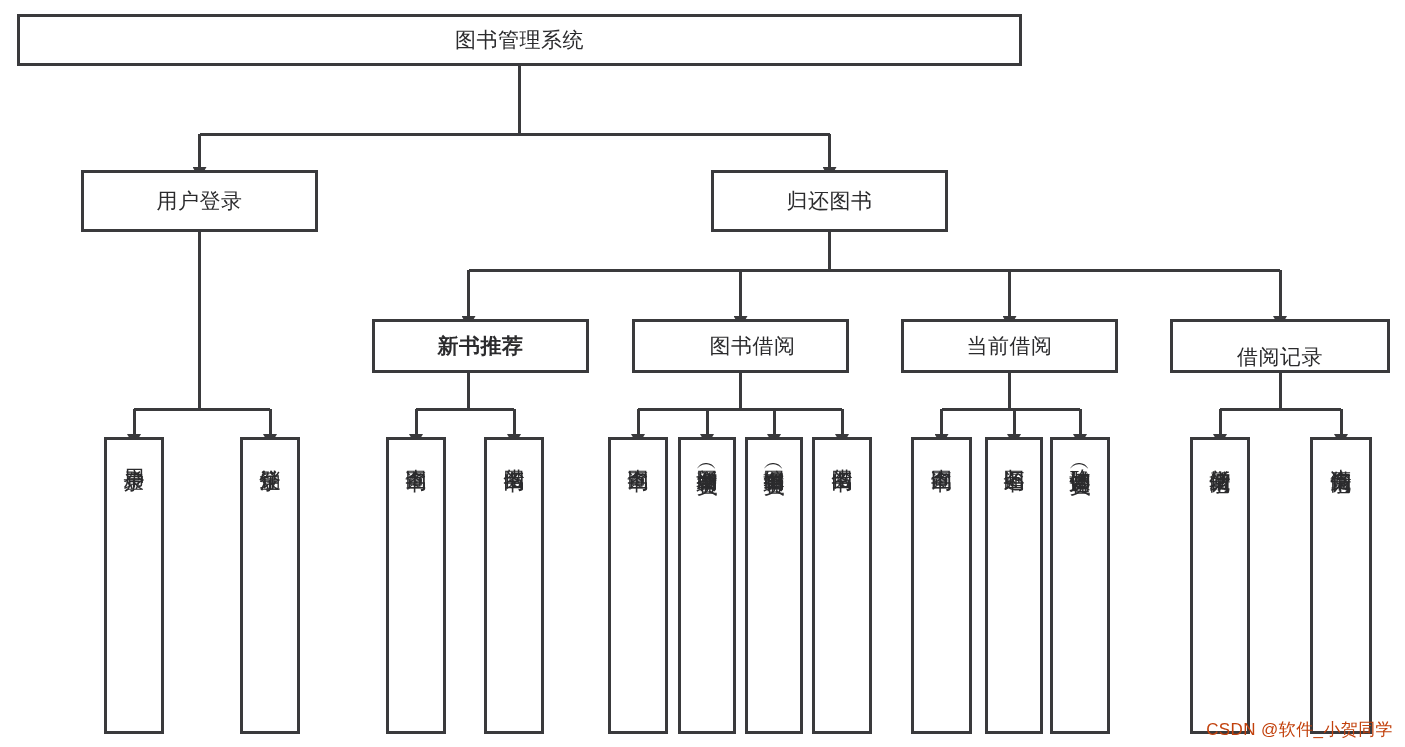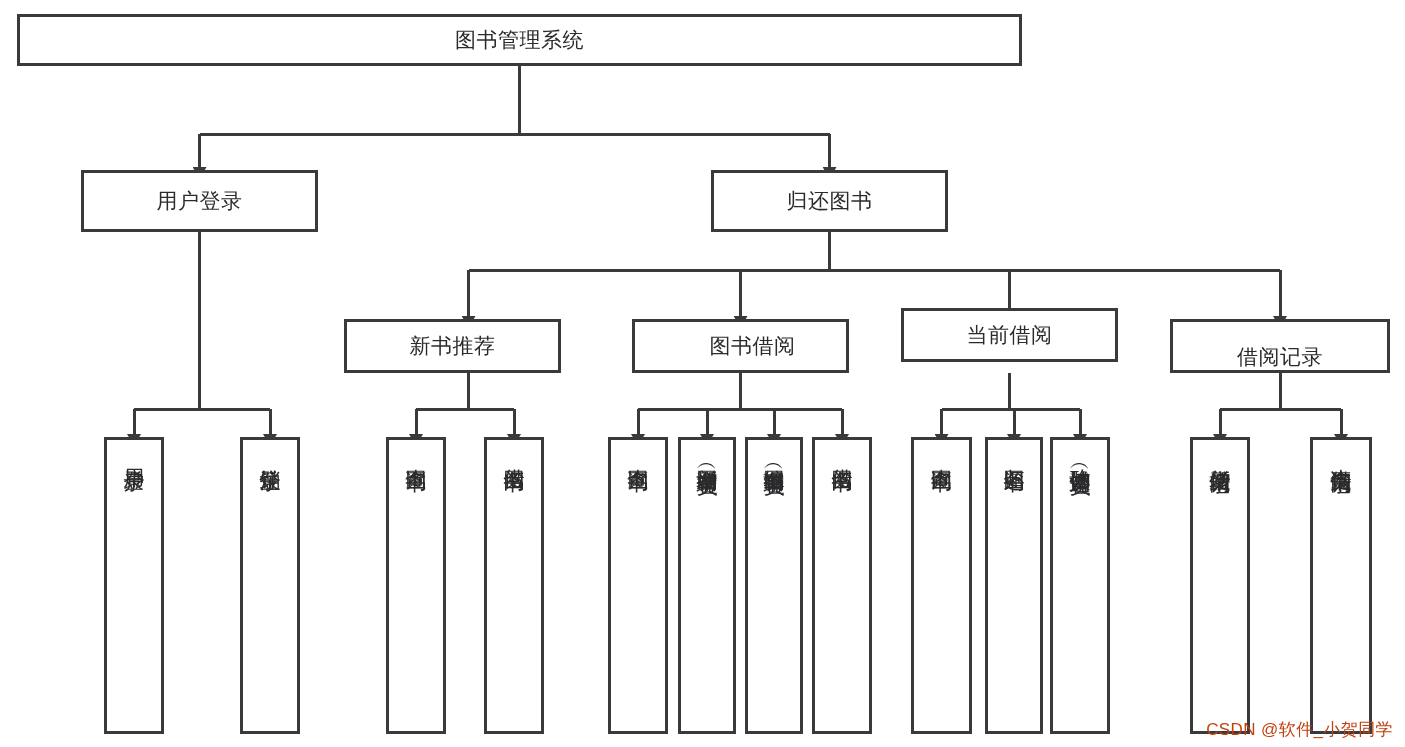--- a/index.html
+++ b/index.html
@@ -116,27 +116,27 @@
 
   <div class="node" style="left: 17px; top: 14px; width: 1005px; height: 52px;">
     <span class="label">图书管理系统</span>
   </div>
   <div class="node" style="left: 81px; top: 170px; width: 237px; height: 62px;">
     <span class="label">用户登录</span>
   </div>
   <div class="node" style="left: 711px; top: 170px; width: 237px; height: 62px;">
     <span class="label">归还图书</span>
   </div>
-  <div class="node" style="left: 344px; top: 319px; width: 217px; height: 54px;">
+  <div class="node" style="left: 372px; top: 319px; width: 217px; height: 54px; font-weight: bold;">
     <span class="label">新书推荐</span>
   </div>
   <div class="node" style="left: 632px; top: 319px; width: 217px; height: 54px; padding-left: 24px;">
     <span class="label">图书借阅</span>
   </div>
-  <div class="node" style="left: 901px; top: 308px; width: 217px; height: 54px;">
+  <div class="node" style="left: 901px; top: 319px; width: 217px; height: 54px;">
     <span class="label">当前借阅</span>
   </div>
   <div class="node" style="left: 1170px; top: 319px; width: 220px; height: 54px; align-items: flex-end;">
     <span class="label">借阅记录</span>
   </div>
 
   <div class="node vertical" style="left: 104px; top: 437px; width: 60px; height: 297px;">
     <span class="label">用户登录</span>
   </div>
   <div class="node vertical" style="left: 240px; top: 437px; width: 60px; height: 297px;">

